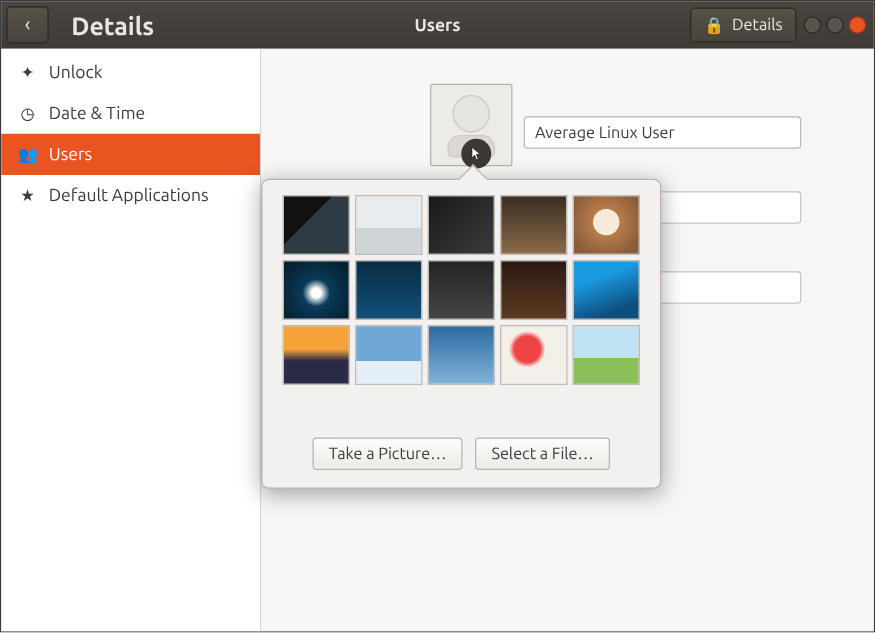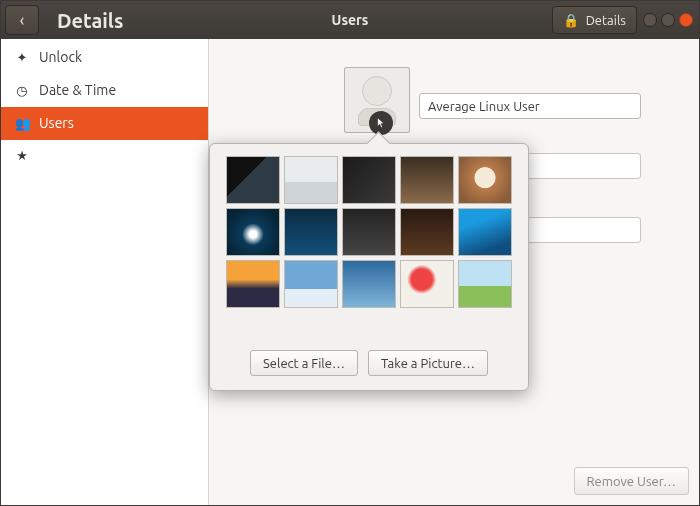--- a/index.html
+++ b/index.html
@@ -96,20 +96,21 @@
       <div class="side-item">
         <span class="side-ico">◷</span>
         <span>Date &amp; Time</span>
       </div>
       <div class="side-item active">
         <span class="side-ico">👥</span>
         <span>Users</span>
       </div>
       <div class="side-item">
         <span class="side-ico">★</span>
+        <span>Default Applications</span>
       </div>
     </div>
 
     <div class="main">
 
       <div class="avatar-btn">
         <div class="avatar-head"></div>
         <div class="avatar-body"></div>
       </div>
 
@@ -136,22 +137,21 @@
           <div class="thumb t7"></div>
           <div class="thumb t8"></div>
           <div class="thumb t9"></div>
           <div class="thumb t10"></div>
           <div class="thumb t11"></div>
           <div class="thumb t12"></div>
           <div class="thumb t13"></div>
           <div class="thumb t14"></div>
         </div>
         <div class="btnrow">
+          <button class="pop-btn">Take a Picture…</button>
           <button class="pop-btn">Select a File…</button>
-          <button class="pop-btn">Take a Picture…</button>
         </div>
       </div>
 
-      <button class="remove-btn">Remove User…</button>
 
     </div>
   </div>
 </div>
 
 </body></html>

